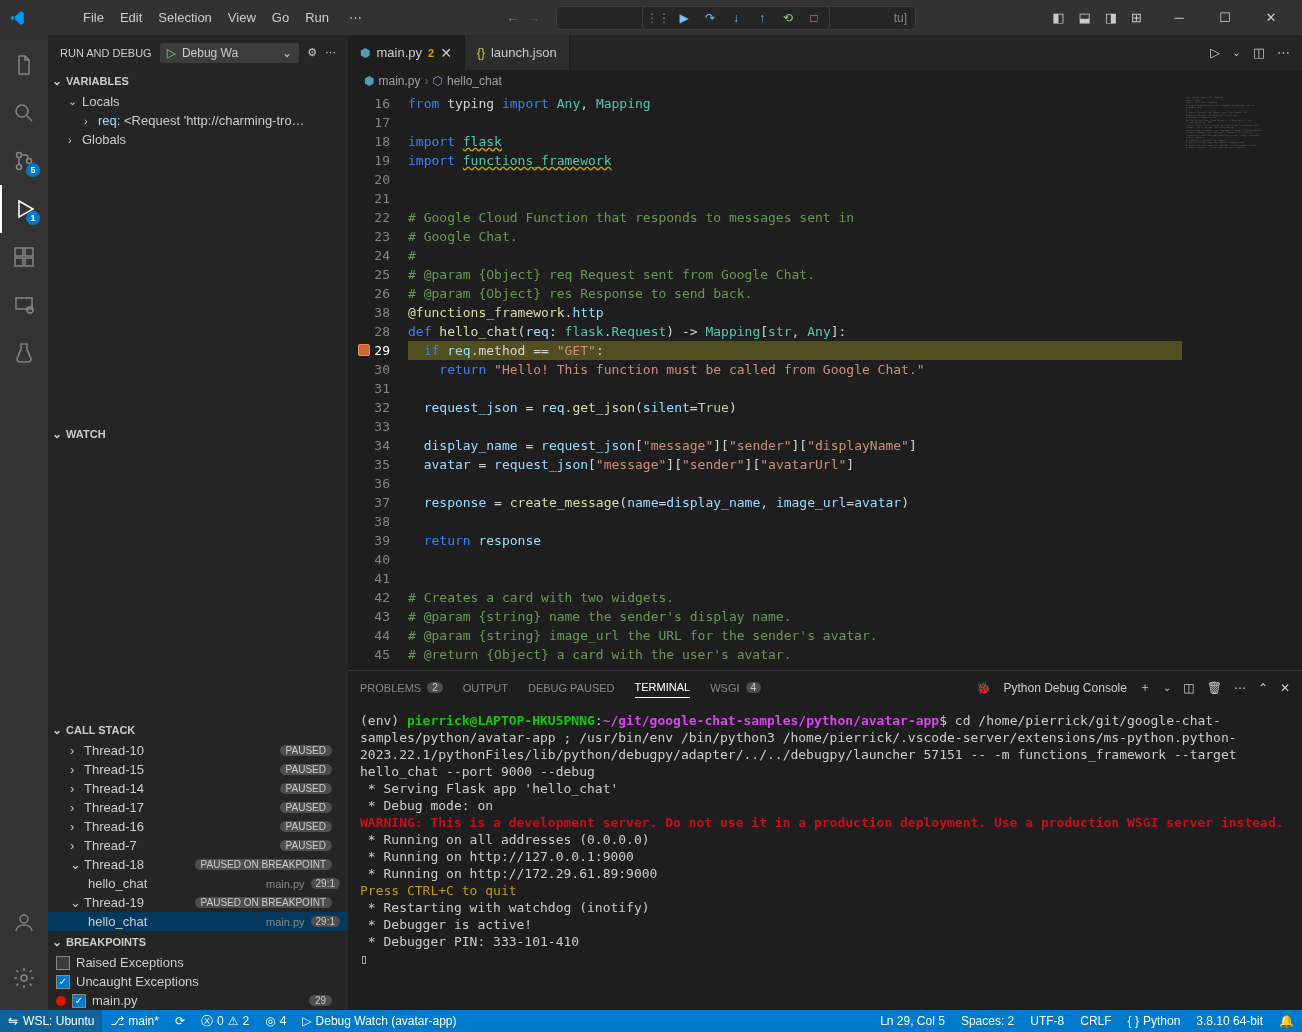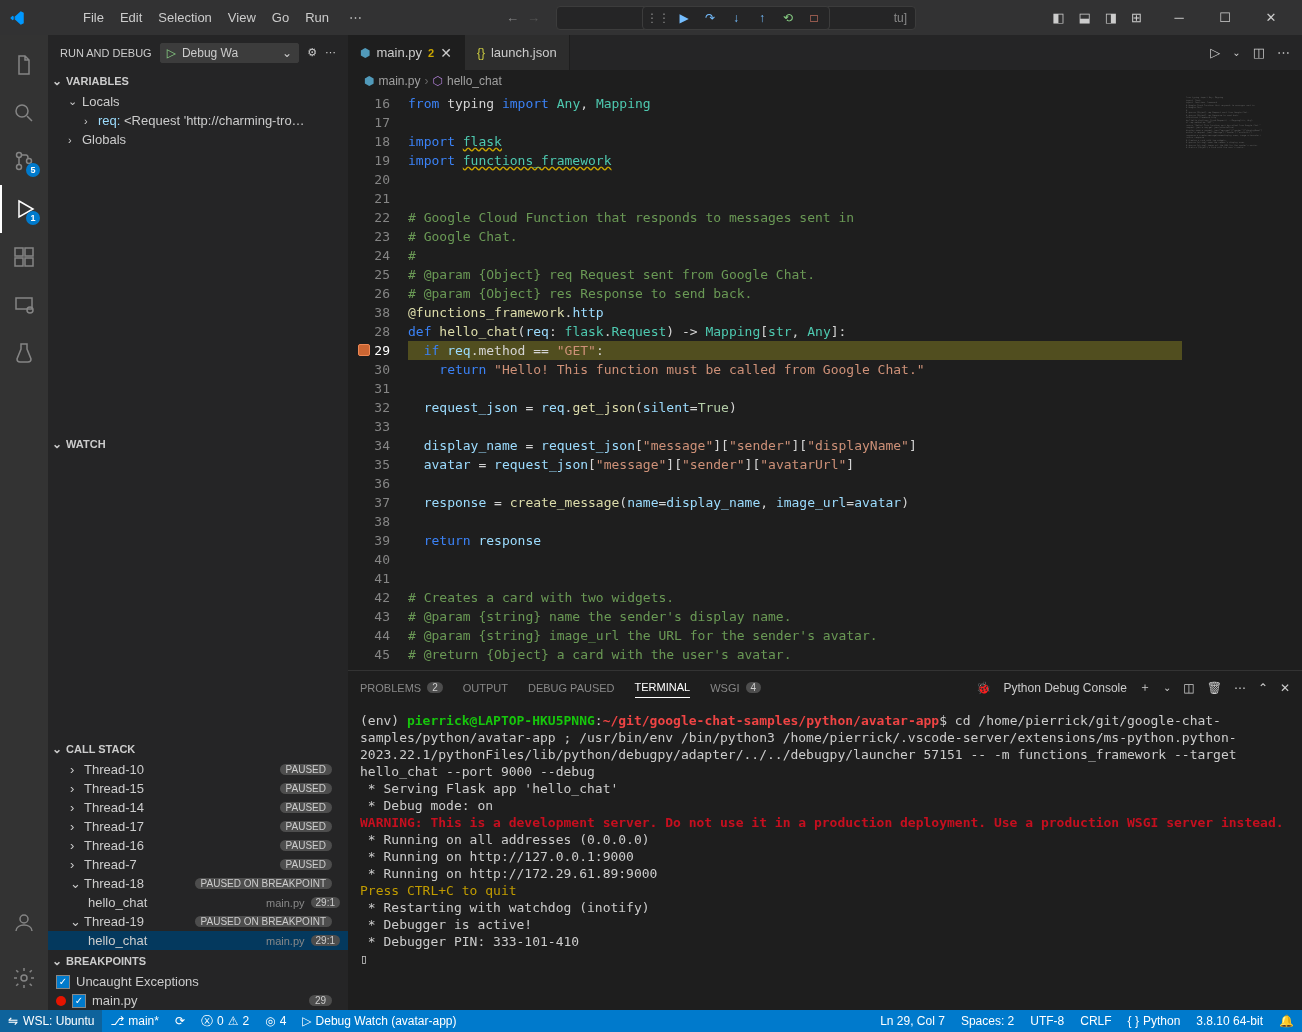--- a/index.html
+++ b/index.html
@@ -106,21 +106,21 @@
 
 .panel-area { height: 340px; background: #1e1e1e; border-top: 1px solid #333; display: flex; flex-direction: column; }
 .panel-tabs { height: 33px; display: flex; align-items: center; padding: 0 12px; gap: 20px; font-size: 11px; color: #888; }
 .ptab { cursor: pointer; display: flex; align-items: center; gap: 6px; padding: 4px 0; }
 .ptab.active { color: #fff; border-bottom: 1px solid #fff; }
 .ptab .round-badge { background: #4d4d4d; border-radius: 8px; padding: 0 5px; font-size: 10px; color: #ccc; }
 .panel-actions { margin-left: auto; display: flex; align-items: center; gap: 12px; color: #ccc; font-size: 12px; }
 .terminal-content { flex: 1; font-family: Consolas, monospace; font-size: 13px; line-height: 17px; padding: 8px 12px; white-space: pre-wrap; overflow: hidden; }
 .t-env { color: #cccccc; }
 .t-user { color: #16c60c; font-weight: bold; }
-.t-path { color: #ef4444; font-weight: bold; }
+.t-path { color: #d946ef; font-weight: bold; }
 .t-warn { color: #c50f1f; font-weight: bold; }
 .t-press { color: #c19c00; }
 
 .status-bar { height: 22px; background: #007acc; display: flex; align-items: center; color: #fff; font-size: 12px; }
 .status-remote { background: #0e639c; height: 22px; display: flex; align-items: center; padding: 0 8px; gap: 5px; }
 .status-item { padding: 0 8px; display: flex; align-items: center; gap: 4px; cursor: pointer; height: 22px; }
 .status-right { margin-left: auto; display: flex; }
 
 svg { display: block; }
 </style>
@@ -343,20 +343,24 @@
             <span class="stack-badge">29:1</span>
           </div>
         </div>
       </div>
 
     <div class="section-head">
         <span class="chev">⌄</span>
         <span>BREAKPOINTS</span>
       </div>
     <div id="bp-rows">
+        <div class="bp-row">
+          <span class="bp-check"></span>
+          <span>Raised Exceptions</span>
+        </div>
         <div class="bp-row">
           <span class="bp-check checked" style="color: rgb(255, 255, 255); font-size: 10px; text-align: center; line-height: 12px;">✓</span>
           <span>Uncaught Exceptions</span>
         </div>
         <div class="bp-row">
           <span class="bp-dot"></span>
           <span class="bp-check checked" style="color: rgb(255, 255, 255); font-size: 10px; text-align: center; line-height: 12px;">✓</span>
           <span>main.py</span>
           <span class="badge">29</span>
         </div>
@@ -530,21 +534,21 @@
     </div>
   <div class="status-item">
       <span>◎</span>
       <span>4</span>
     </div>
   <div class="status-item">
       <span>▷</span>
       <span>Debug Watch (avatar-app)</span>
     </div>
   <div class="status-right">
-    <div class="status-item">Ln 29, Col 7</div>
+    <div class="status-item">Ln 29, Col 5</div>
     <div class="status-item">Spaces: 2</div>
     <div class="status-item">UTF-8</div>
     <div class="status-item">CRLF</div>
     <div class="status-item">
         <span>{ }</span>
         <span>Python</span>
       </div>
     <div class="status-item">3.8.10 64-bit</div>
     <div class="status-item">
         <span>🔔</span>

